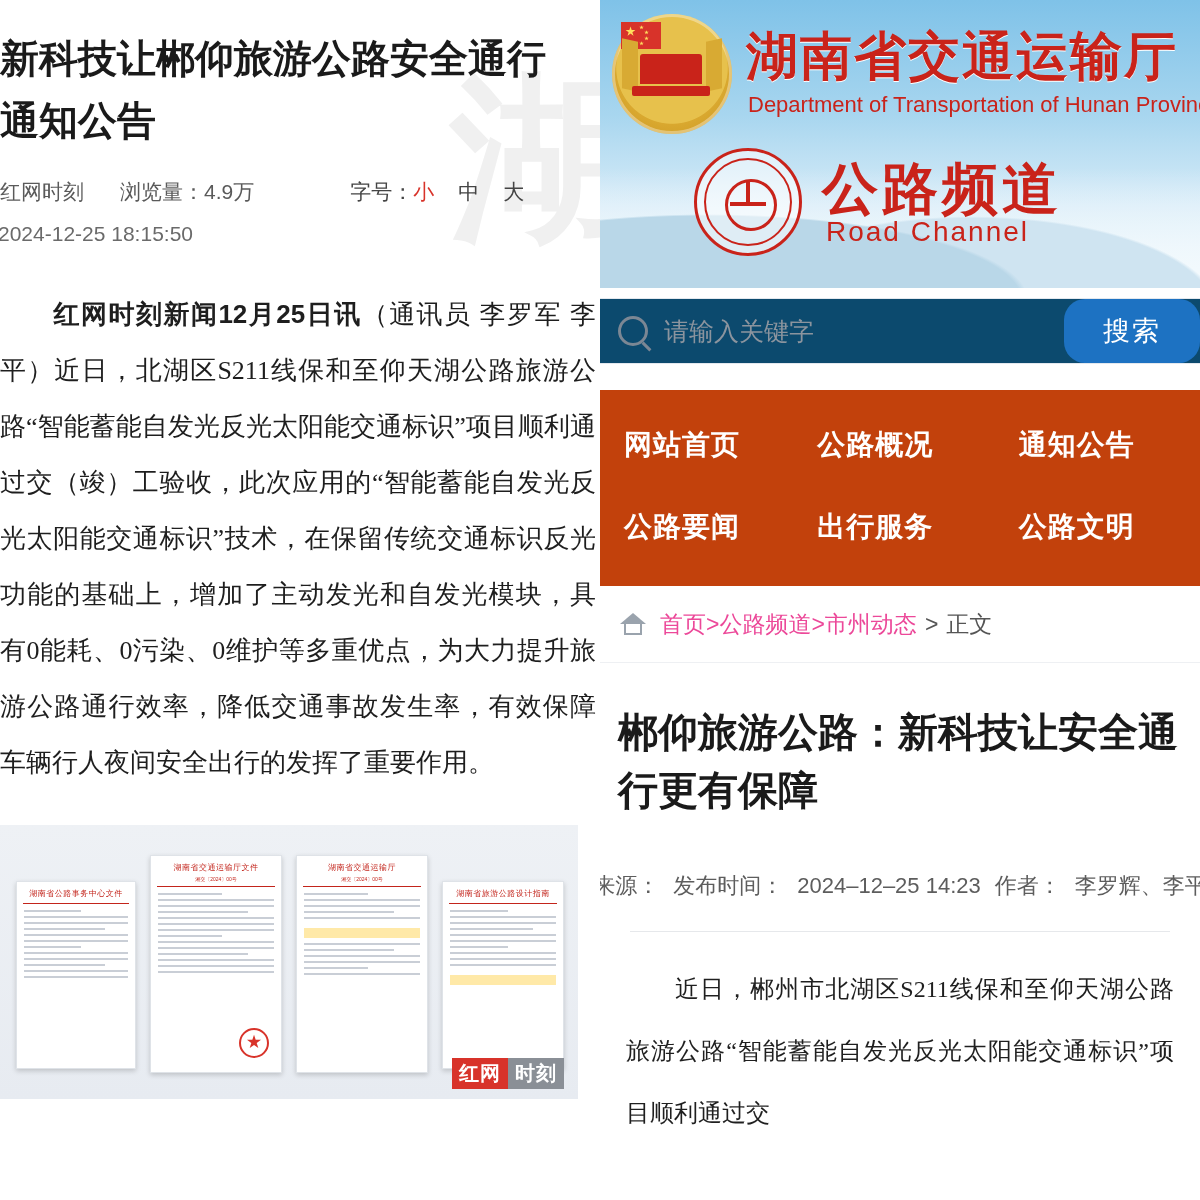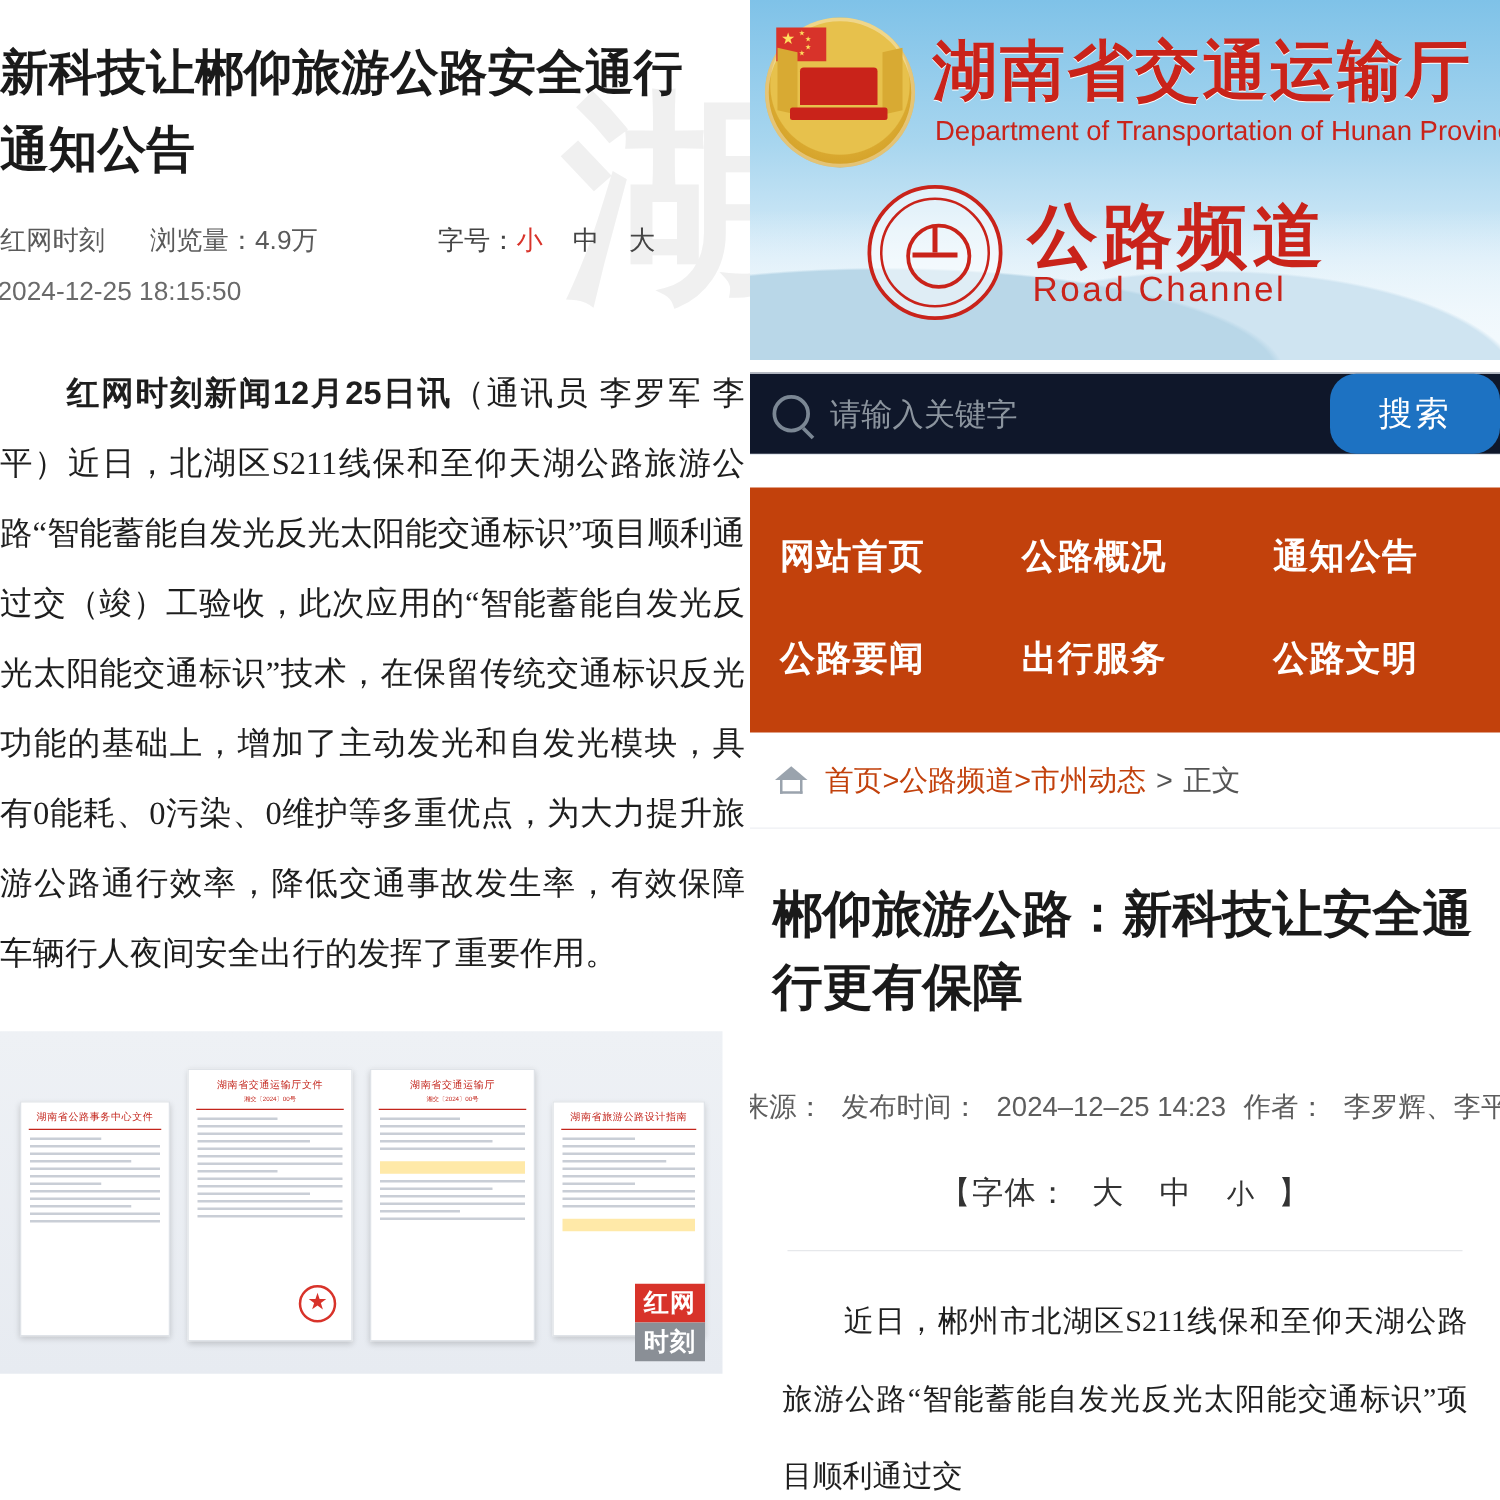--- a/index.html
+++ b/index.html
@@ -157,21 +157,20 @@
   .doc3 { left: 296px; top: 30px; width: 130px; height: 216px; }
   .doc4 { left: 442px; top: 56px; width: 120px; height: 186px; }
   .hw-logo {
     position: absolute;
     right: 14px; bottom: 10px;
     display: flex;
     align-items: center;
     font-size: 20px;
     font-weight: bold;
     color: #fff;
-    flex-direction: column;
   }
   .hw-logo .red {
     background: #d8332a; padding: 2px 7px; letter-spacing: 1px;
   }
   .hw-logo .gray {
     background: #8a8f96; padding: 2px 7px; letter-spacing: 1px;
   }
 
   
   .right {
@@ -287,21 +286,21 @@
     white-space: nowrap;
   }
 
   .searchbar {
     display: flex;
     align-items: flex-end;
     height: 64px;
     margin: 10px 0 0 0;
     border-top: 1px solid #e3e8ee;
     border-bottom: 1px solid #e3e8ee;
-    background: #0f172a;
+    background: #0c4a6e;
   }
   .searchbar .field {
     flex: 1;
     display: flex;
     align-items: center;
     height: 64px;
     padding-left: 18px;
   }
   .searchbar .mag {
     width: 24px; height: 24px; border: 3px solid #7b8794; border-radius: 50%;
@@ -358,21 +357,21 @@
   }
   .crumb .home .roof {
     position: absolute; left: 0; top: 0; width: 0; height: 0;
     border-left: 13px solid transparent; border-right: 13px solid transparent;
     border-bottom: 11px solid #9aa3ad;
   }
   .crumb .home .body {
     position: absolute; left: 4px; top: 10px; width: 18px; height: 12px;
     border: 2px solid #9aa3ad; border-top: none; box-sizing: border-box;
   }
-  .crumb .txt { color: #c2410c; }
+  .crumb .txt { color: #ec4899; }
   .crumb .cur { margin-left: 8px; }
 
   .news-title {
     font-size: 40px;
     line-height: 58px;
     font-weight: bold;
     color: #1a1a1a;
     text-align: left;
     padding: 40px 6px 0 18px;
     white-space: nowrap;
@@ -599,27 +598,20 @@
     </div>
 
     <div class="news-meta">
       <span>来源：</span>
       <span>发布时间：</span>
       <span>2024–12–25 14:23</span>
       <span>作者：</span>
       <span>李罗辉、李平</span>
     </div>
 
-    <div class="news-font">
-      <span>【字体：</span>
-      <span class="opt">大</span>
-      <span class="opt">中</span>
-      <span class="opt small">小</span>
-      <span>】</span>
-    </div>
 
     <div class="divider"></div>
 
     <div class="news-body">
       <span class="ind"></span><span>近日，郴州市北湖区S211线保和至仰天湖公路旅游公路“智能蓄能自发光反光太阳能交通标识”项目顺利通过交</span>
     </div>
   </div>
 </div>
 
 </body></html>

